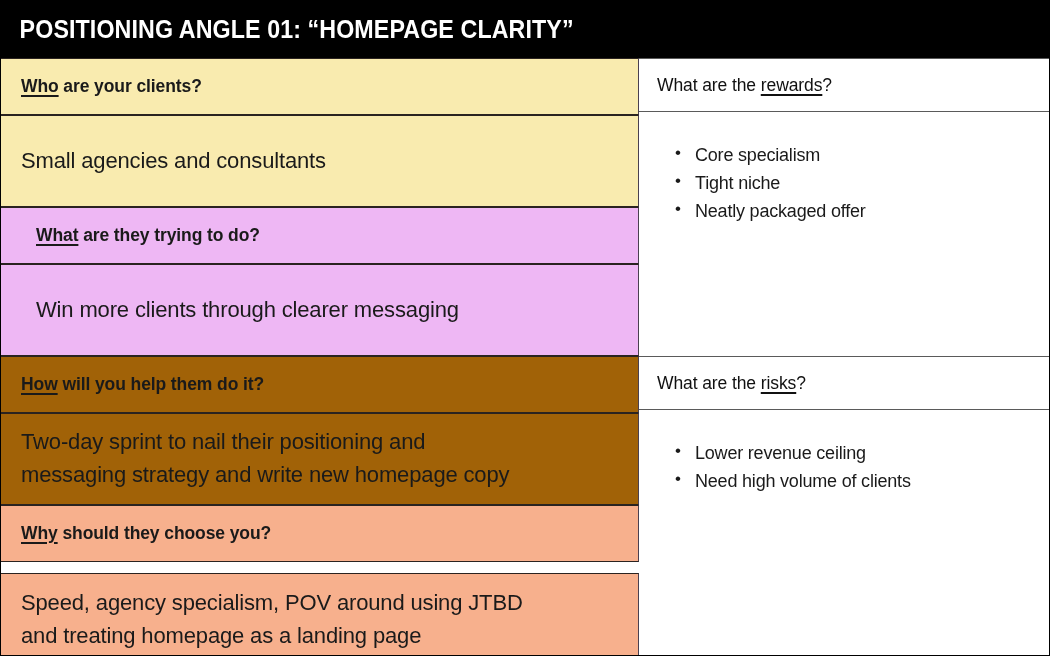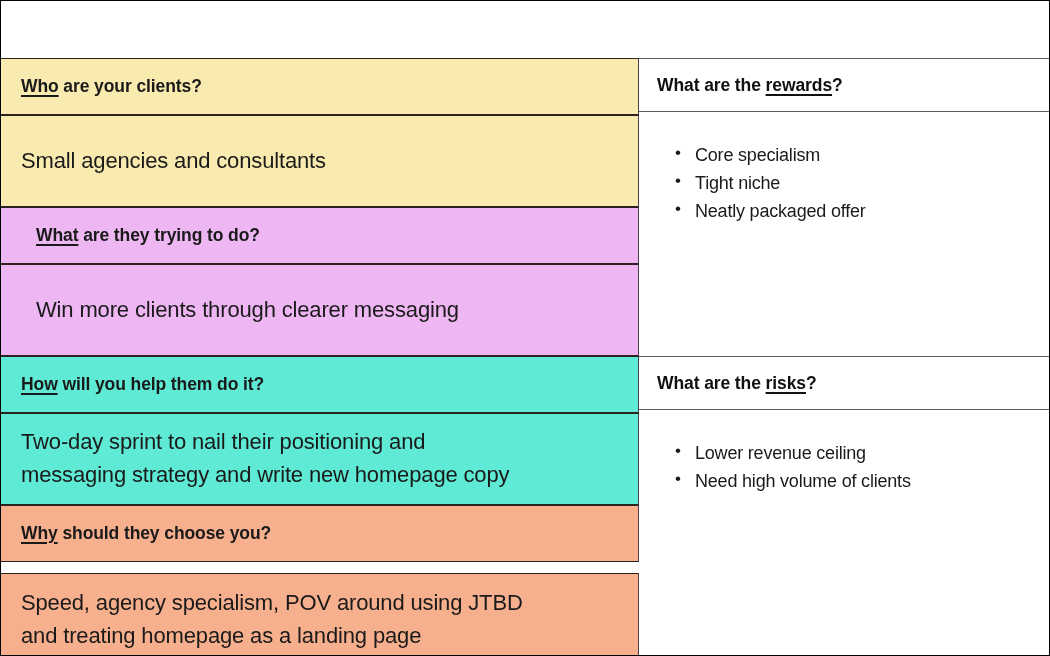--- a/index.html
+++ b/index.html
@@ -97,21 +97,21 @@
     font-size: 22px;
     font-weight: 400;
     color: #1a1a1a;
     letter-spacing: -0.15px;
     line-height: 1.48;
   }
 
   
   .c-yellow { background: #f9ebaf; }
   .c-pink   { background: #eeb7f4; padding-left: 35px; }
-  .c-green  { background: #5eead4; }
+  .c-green  { background: #a16207; }
   .c-peach  { background: #f7b08d; }
 
   
   .right-col {
     position: absolute;
     left: 638px;
     top: 0;
     width: 410px;
     height: 597px;
     background: #ffffff;
@@ -124,21 +124,21 @@
     height: 54px;
     background: #ffffff;
     border-top: 1.5px solid #5a5a5a;
     border-bottom: 1.5px solid #5a5a5a;
     display: flex;
     align-items: center;
     padding-left: 18px;
   }
   .rhead-text {
     font-size: 17.5px;
-    font-weight: 700;
+    font-weight: 400;
     color: #111111;
     letter-spacing: -0.1px;
   }
   .rhead-text u {
     text-decoration: underline;
     text-underline-offset: 3px;
     text-decoration-thickness: 2px;
   }
 
   .rbody {
@@ -172,20 +172,23 @@
     top: -1px;
     font-size: 17px;
     color: #1a1a1a;
   }
 </style>
 </head>
 <body>
 
 <div id="canvas">
 
+  <div class="title-bar">
+    <div class="title-text">POSITIONING ANGLE 01: “HOMEPAGE CLARITY”</div>
+  </div>
 
   <div class="body-area">
 
     <div class="left-col">
 
       <div class="cell cell-q c-yellow" style="top:0px;height:57px;">
         <div class="q-text"><u>Who</u><span> are your clients?</span></div>
       </div>
       <div class="cell cell-a c-yellow" style="top:57px;height:92px;">
         <div class="a-text">Small agencies and consultants</div>

